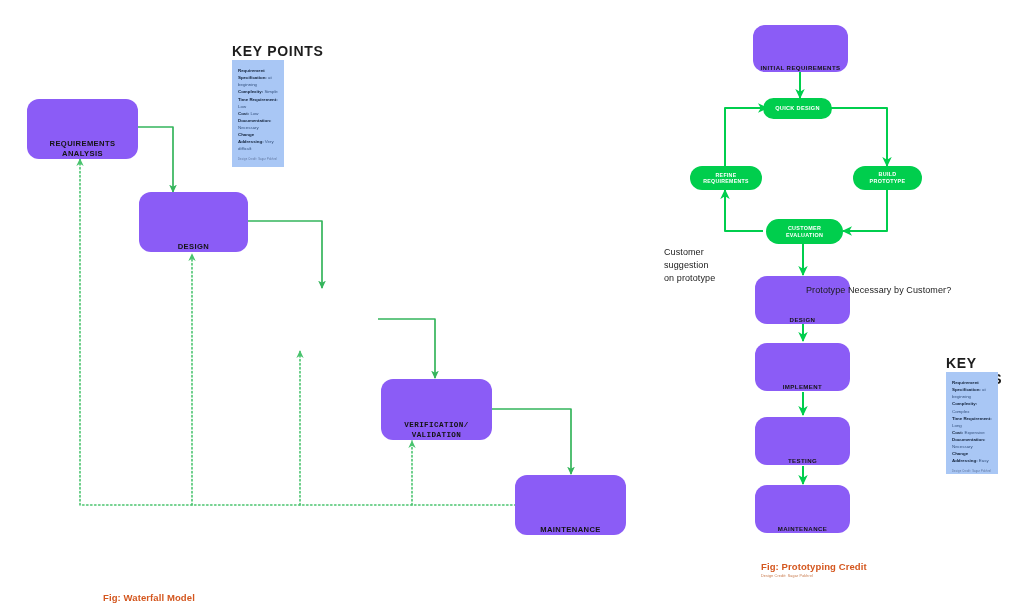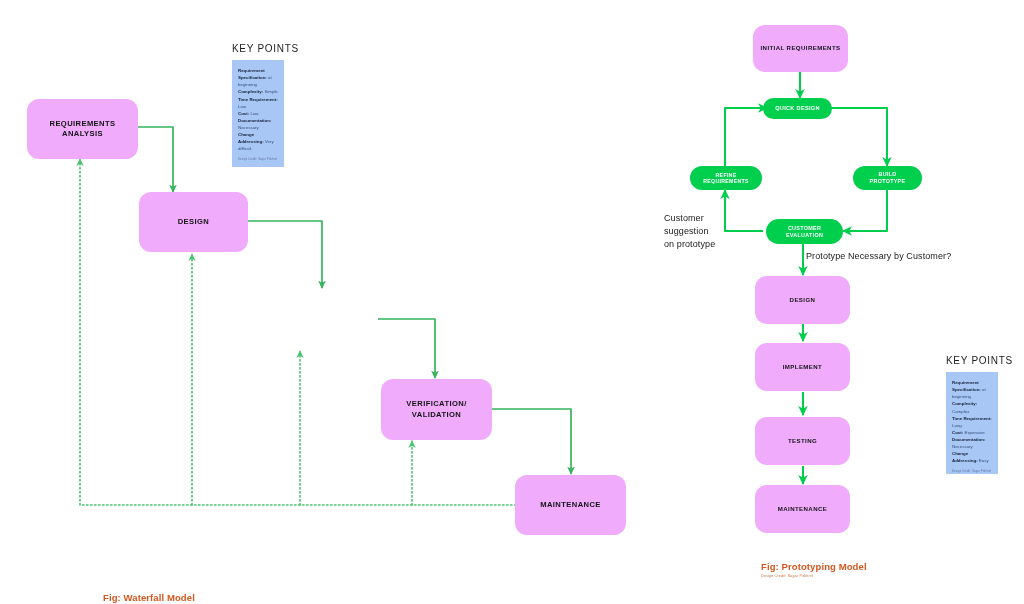--- a/index.html
+++ b/index.html
@@ -25,24 +25,24 @@
     position: absolute;
     left: 0; top: 0;
     width: 1024px;
     height: 604px;
     pointer-events: none;
   }
 
   
   .node-box {
     position: absolute;
-    background: #f0abfc;
+    background: #8b5cf6;
     border-radius: 12px;
     display: flex;
-    align-items: center;
+    align-items: flex-end;
     justify-content: center;
     text-align: center;
     font-weight: bold;
     letter-spacing: 0.4px;
     color: #141414;
     line-height: 1.35;
     box-sizing: border-box;
   }
 
   
@@ -57,24 +57,24 @@
     color: #ffffff;
     font-weight: bold;
     letter-spacing: 0.3px;
     line-height: 1.25;
     box-sizing: border-box;
   }
 
   
   .kp-title {
     position: absolute;
-    font-size: 10px;
+    font-size: 14px;
     letter-spacing: 0.7px;
     color: #1d1d1d;
-    font-weight: 400;
+    font-weight: 700;
   }
   .kp-card {
     position: absolute;
     background: #a9c7f5;
     box-sizing: border-box;
     padding: 7px 6px 4px 6px;
     font-size: 4.4px;
     line-height: 1.62;
     color: #1d2b44;
     overflow: hidden;
@@ -113,20 +113,21 @@
     white-space: nowrap;
   }
 
   
   .annot {
     position: absolute;
     font-size: 9px;
     color: #1b1b1b;
     line-height: 1.45;
     letter-spacing: 0.1px;
+    margin-top: 34px;
   }
 </style>
 </head>
 <body>
 
 <div id="canvas">
 
   <svg class="edges" viewBox="0 0 1024 604">
     <defs>
       <marker id="ah" viewBox="0 0 10 10" refX="8.4" refY="5" markerWidth="5.2" markerHeight="5.2" orient="auto-start-reverse">
@@ -179,21 +180,21 @@
   <div class="node-box" style="left:27px; top:99px; width:111px; height:60px; font-size:7.6px;">
     <span style="white-space:pre-line;">REQUIREMENTS
 ANALYSIS</span>
   </div>
 
   <div class="node-box" style="left:139px; top:192px; width:109px; height:60px; font-size:7.6px;">
     <span style="white-space:pre-line;">DESIGN</span>
   </div>
 
 
-  <div class="node-box" style="left:381px; top:379px; width:111px; height:61px; font-size:7.6px;">
+  <div class="node-box" style="left:381px; top:379px; width:111px; height:61px; font-size:7.6px;font-family:Liberation Mono, monospace;">
     <span style="white-space:pre-line;">VERIFICATION/
 VALIDATION</span>
   </div>
 
   <div class="node-box" style="left:515px; top:475px; width:111px; height:60px; font-size:7.6px;">
     <span style="white-space:pre-line;">MAINTENANCE</span>
   </div>
 
   <div class="kp-title" style="left:232px; top:43px;">KEY POINTS</div>
 
@@ -275,17 +276,17 @@
     <div><span class="k">Cost:</span>
          <span class="v">Expensive</span></div>
     <div><span class="k">Documentation:</span>
          <span class="v">Necessary</span></div>
     <div><span class="k">Change Addressing:</span>
          <span class="v">Easy</span></div>
     <div class="kp-credit">Design Credit: Sagar Pokhrel</div>
   </div>
 
   <div class="caption" style="left:761px; top:561px;">
-    <div class="c-title">Fig: Prototyping Model</div>
+    <div class="c-title">Fig: Prototyping Credit</div>
     <div class="c-credit">Design Credit: Sagar Pokhrel</div>
   </div>
 
 </div>
 
 </body></html>

